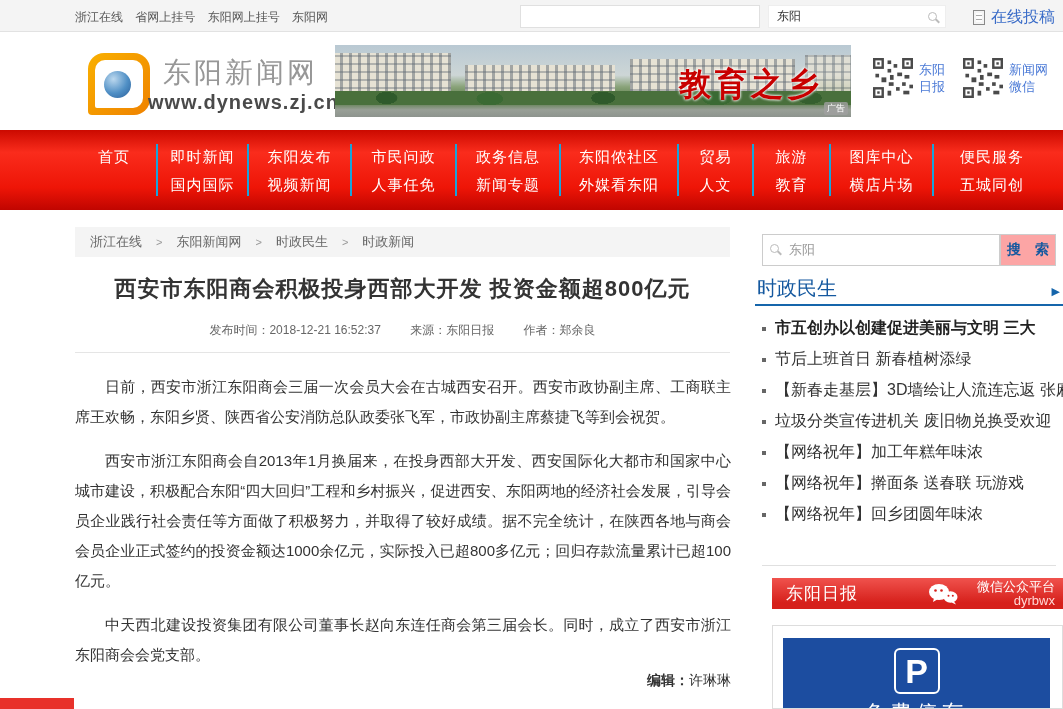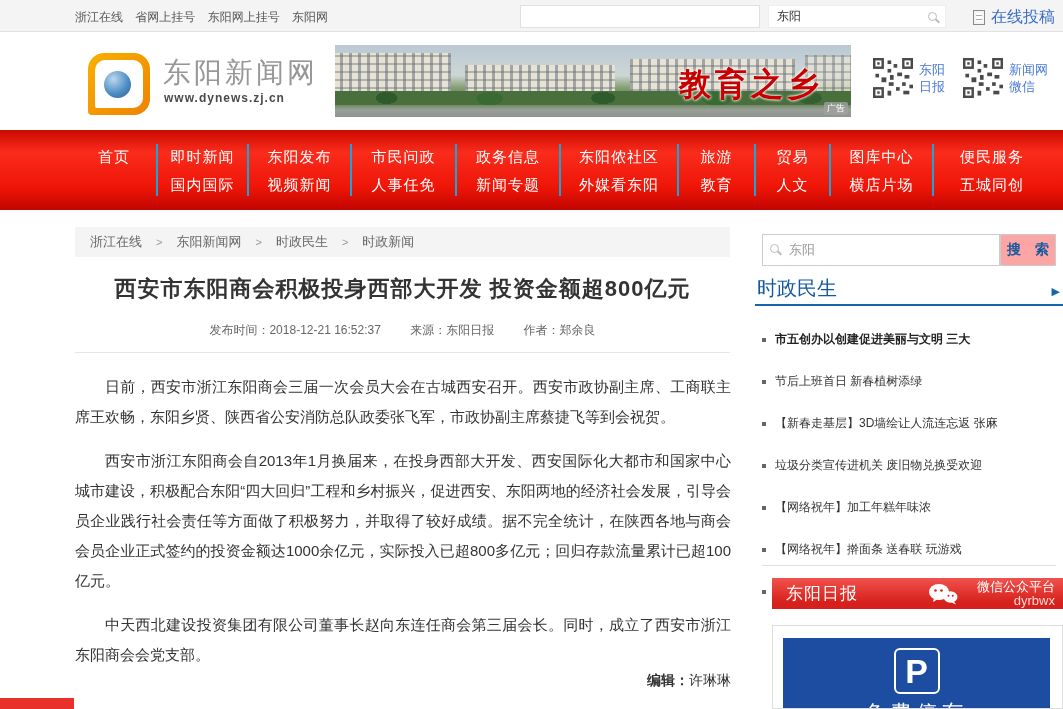--- a/index.html
+++ b/index.html
@@ -33,21 +33,21 @@
   
   .header { position:absolute; left:0; top:33px; width:1063px; height:97px; background:#fff; }
   .logo { position:absolute; left:88px; top:20px; width:62px; height:62px;
     background:linear-gradient(135deg,#f9b000,#ef8200); border-radius:16px 16px 16px 4px; cursor:pointer; }
   .logo-inner { position:absolute; left:7px; top:7px; width:48px; height:48px;
     background:#fff; border-radius:10px 10px 10px 2px; }
   .logo-ball { position:absolute; left:9px; top:11px; width:27px; height:27px; border-radius:50%;
     background:radial-gradient(circle at 35% 30%,#bcd8ee,#4f8fc5 55%,#2a5d97); }
   .site-name { position:absolute; left:163px; top:21px; font-size:28px; color:#979797;
     letter-spacing:3px; white-space:nowrap; }
-  .site-url { position:absolute; left:164px; top:58px; font-size:12px; font-weight:bold;
+  .site-url { position:absolute; left:148px; top:58px; font-size:20px; font-weight:bold;
     color:#4a4a4a; letter-spacing:1px; }
   
   .banner { position:absolute; left:335px; top:12px; width:516px; height:72px; overflow:hidden; cursor:pointer;
     background:linear-gradient(180deg,#b9c9d3 0%,#cdd6d6 42%,#8aa37a 58%,#51763f 78%,#99a097 90%,#8e948e 100%); }
   .bld { position:absolute; background:#e6e2d4;
     background-image:repeating-linear-gradient(90deg,rgba(95,105,115,.5) 0 3px,transparent 3px 9px),
       repeating-linear-gradient(0deg,rgba(95,105,115,.4) 0 2px,transparent 2px 8px); }
   .bld1 { left:-4px; top:8px; width:120px; height:44px; }
   .bld2 { left:130px; top:20px; width:150px; height:32px; }
   .bld3 { left:295px; top:14px; width:165px; height:40px; }
@@ -105,22 +105,22 @@
     font-family:"Liberation Sans","DejaVu Sans",sans-serif; }
   .side-mag { position:absolute; left:15px; top:17px; }
   .side-search-btn { position:absolute; left:245px; top:7px; width:56px; height:32px;
     background:#fca5a5; border:1px solid #ccc; font-size:14px; font-weight:bold;
     color:#14589f; letter-spacing:5px; padding-left:5px; cursor:pointer;
     font-family:"Liberation Sans","DejaVu Sans",sans-serif; }
   .side-sec-title { position:absolute; left:2px; top:48px; font-size:20px; color:#14589f; }
   .side-sec-arrow { position:absolute; right:3px; top:58px; font-size:11px; color:#1565ab; cursor:pointer; }
   .side-sec-rule { position:absolute; left:0; top:77px; width:308px; height:2px; background:#1565ab; }
   .side-list { position:absolute; left:2px; top:86px; width:306px; list-style:none; }
-  .side-list li { height:31px; display:flex; align-items:center; font-size:12px; color:#333;
-    white-space:nowrap; overflow:hidden; cursor:pointer;margin-top:11px; }
+  .side-list li { height:31px; display:flex; align-items:center; font-size:16px; color:#333;
+    white-space:nowrap; overflow:hidden; cursor:pointer; }
   .side-list li.hot { font-weight:bold; color:#222; }
   .bullet { width:4px; height:4px; background:#666; margin:0 9px 0 5px; flex:0 0 auto; }
   .side-div { position:absolute; left:7px; top:338px; width:294px; height:1px; background:#e0e0e0; }
   .daily-banner { position:absolute; left:17px; top:351px; width:291px; height:31px;
     background:linear-gradient(180deg,#f0524d 0%,#d6201b 80%); display:flex; align-items:center;
     padding:0 8px 0 14px; cursor:pointer; }
   .daily-title { font-size:17px; color:#fff; letter-spacing:1px; flex:1; }
   .wechat-wrap { display:flex; align-items:center; }
   .wechat-label { color:#fff; font-size:13px; margin-left:19px; line-height:14px; }
   .wechat-id { font-size:13px; color:#ffd7d5; text-align:right; display:block; }
@@ -269,27 +269,27 @@
       <span>人事任免</span>
   </div>
   <div class="nav-item" style="width:104px">
     <span>政务信息</span>
       <span>新闻专题</span>
   </div>
   <div class="nav-item" style="width:118px">
     <span>东阳侬社区</span>
       <span>外媒看东阳</span>
   </div>
+  <div class="nav-item" style="width:75px">
+    <span>贸易</span>
+      <span>人文</span>
+  </div>
   <div class="nav-item" style="width:77px">
     <span>旅游</span>
       <span>教育</span>
-  </div>
-  <div class="nav-item" style="width:75px">
-    <span>贸易</span>
-      <span>人文</span>
   </div>
   <div class="nav-item" style="width:103px">
     <span>图库中心</span>
       <span>横店片场</span>
   </div>
   <div class="nav-item" style="width:118px">
     <span>便民服务</span>
       <span>五城同创</span>
   </div>
 </div>

